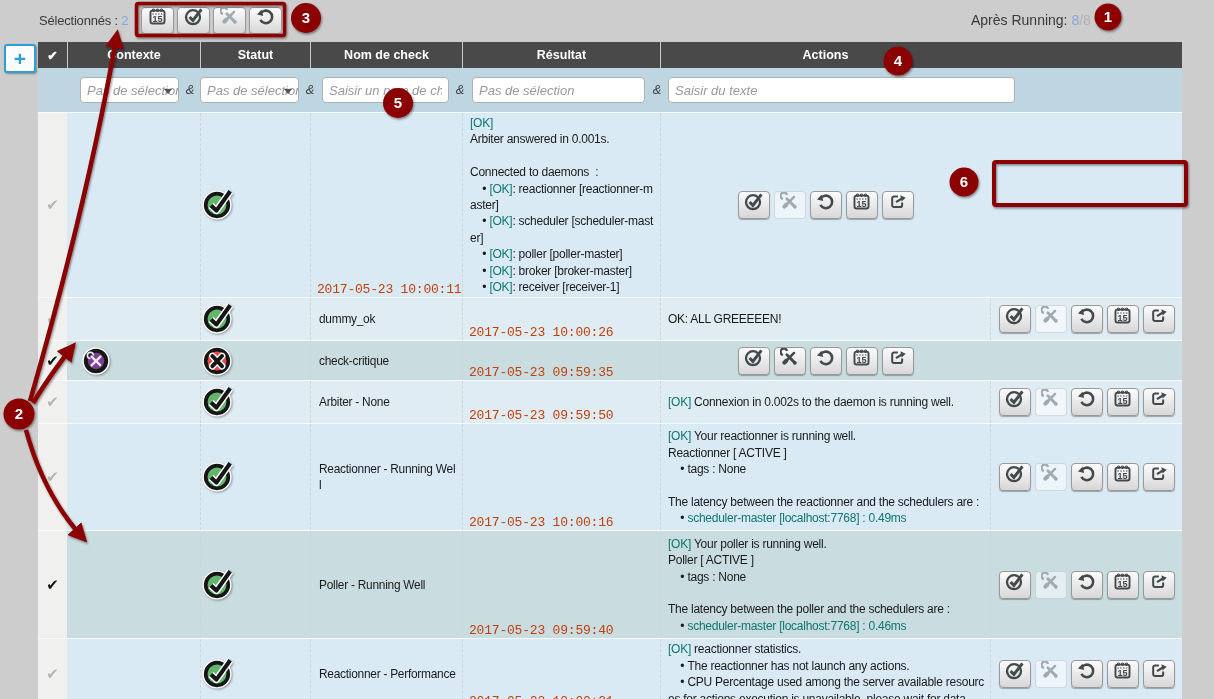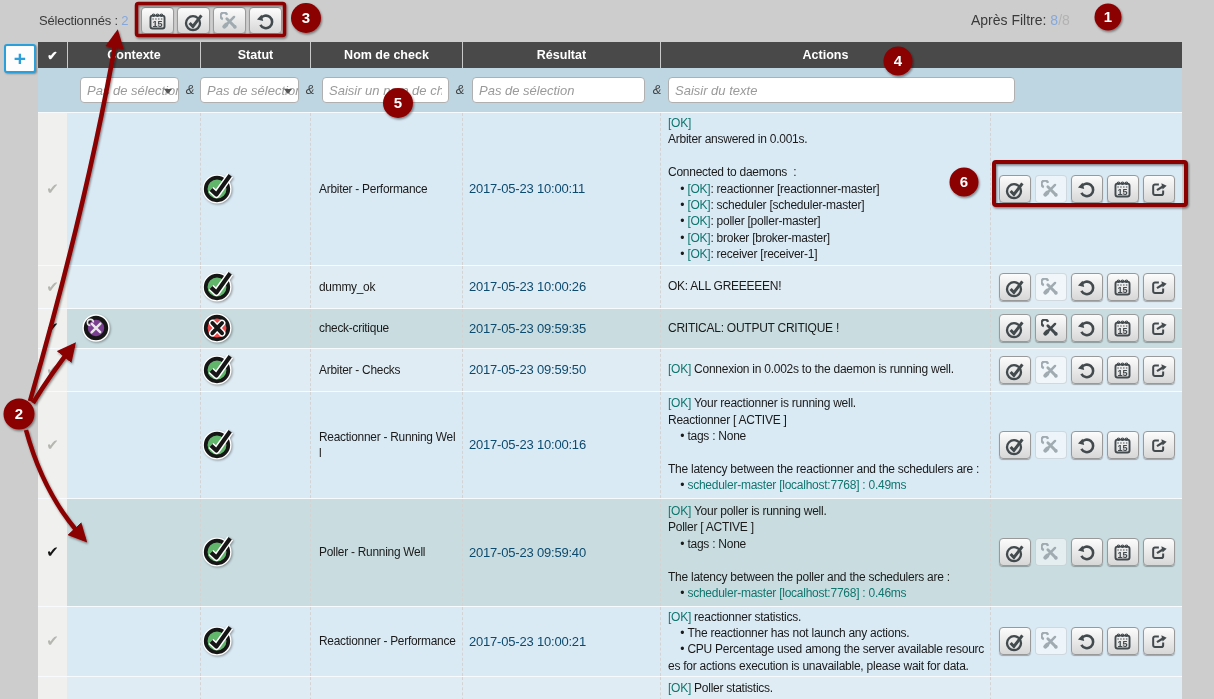--- a/index.html
+++ b/index.html
@@ -1,21 +1,21 @@
 <!DOCTYPE html>
 <html><head>
 <meta charset="utf-8">
 <style>
   html,body{margin:0;padding:0;}
   body{width:1214px;height:699px;background:#cdcdcd;font-family:"Liberation Sans",sans-serif;overflow:hidden;position:relative;}
   .topbar{position:absolute;top:0;left:0;width:1214px;height:42px;}
   .sel{position:absolute;left:39px;top:13px;font-size:13px;letter-spacing:-0.2px;color:#3a3a3a;}
   .sel .num{color:#84a8dc;}
   .toolbar{position:absolute;left:141px;top:7px;display:flex;gap:3px;}
-  .tbtn,.abtn{width:33px;height:27px;border:1px solid #999;border-radius:4px;background:linear-gradient(#fcfcfc,#d7d7d7);display:flex;align-items:flex-start;justify-content:center;box-shadow:0 1px 1px rgba(0,0,0,.3);padding:4px;cursor:pointer;}
+  .tbtn,.abtn{width:33px;height:27px;border:1px solid #999;border-radius:4px;background:linear-gradient(#fcfcfc,#d7d7d7);display:flex;align-items:flex-end;justify-content:center;box-shadow:0 1px 1px rgba(0,0,0,.3);padding:4px;cursor:pointer;}
   .abtn{width:32px;height:28px;}
   .abtn.disabled{background:rgba(255,255,255,.5);border:1px solid rgba(150,163,170,.35);box-shadow:none;}
   .afilter{position:absolute;top:12px;left:971px;font-size:14px;color:#3a3a3a;}
   .afilter .cur{color:#84a8dc;} .afilter .tot{color:#b2b2b2;}
   .add-btn{position:absolute;left:4px;top:44px;width:32px;height:29px;background:#fdfdfd;border:2px solid #2b9fd9;border-radius:3px;color:#2b9fd9;font-size:21px;font-weight:bold;line-height:1;box-shadow:1px 1px 2px rgba(0,0,0,.35);display:flex;align-items:center;justify-content:center;padding:0;}
   .table{position:absolute;left:38px;top:42px;width:1144px;}
   .grid{display:grid;grid-template-columns:29px 133px 110px 152px 198px 330px 192px;}
   .thead{background:#494949;height:26px;}
   .th{color:#fff;font-size:12.5px;font-weight:bold;display:flex;align-items:center;justify-content:center;border-left:1px solid #c9c9c9;box-sizing:border-box;}
   .th:first-child{border-left:none;}
@@ -26,21 +26,21 @@
   .fin::placeholder{font-style:italic;color:#9a9a9a;opacity:1;}
   .amp{position:absolute;top:14px;width:12px;text-align:center;font-size:13px;font-style:italic;color:#444;}
   .row{border-top:1px solid #f7fbfd;box-sizing:border-box;}
   .row .cell{box-sizing:border-box;overflow:hidden;}
   .c-check{background:#f0f0ee;display:flex;align-items:center;justify-content:center;}
   .chk{color:#b5b5b2;font-size:15px;}
   .chk.checked{color:#141414;}
   .c-ctx{display:flex;align-items:center;padding-left:14px;}
   .c-status{display:flex;align-items:center;padding-left:1px;border-left:1px dashed #d3d3d3;}
   .c-name{font-size:11.9px;letter-spacing:-0.25px;color:#1a1a1a;display:flex;align-items:center;padding:0 6px 0 8px;word-break:break-all;border-left:1px dashed #d3d3d3;line-height:16px;}
-  .c-date{font-size:13px;color:#0c4a6e;display:flex;align-items:center;padding:0 6px;letter-spacing:-0.2px;border-left:1px dashed #d3d3d3;white-space:nowrap;}
+  .c-date{font-size:13px;color:#c2410c;display:flex;align-items:flex-end;padding:0 6px;letter-spacing:-0.2px;border-left:1px dashed #d3d3d3;white-space:nowrap;font-family:Liberation Mono, monospace;}
   .c-result{font-size:12px;line-height:16.4px;padding:2px 3px 2px 7px;color:#1a1a1a;word-break:break-all;border-left:1px dashed #d3d3d3;display:flex;flex-direction:column;justify-content:center;letter-spacing:-0.25px;}
   .c-actions{display:flex;align-items:center;justify-content:center;gap:4px;border-left:1px dashed #d3d3d3;}
   .rline{white-space:pre-wrap;}
   .s-ok,.s-g{color:#0f766e;}
   .row1bg{background:#daeaf5;} .row2bg{background:#e0ecf3;} .rowselbg{background:#c9dde1;}
   #overlay{position:absolute;left:0;top:0;width:1214px;height:699px;pointer-events:none;z-index:99;}
 </style>
 </head>
 <body>
 
@@ -72,21 +72,21 @@
             <circle cx="15.7" cy="15.7" r="1.9" fill="#9fabb1"></circle>
           </svg></span>
       </button>
       <button class="tbtn">
         <span><svg width="19" height="19" viewBox="0 0 20 20">
             <path d="M4.6 13.6 A6.6 6.6 0 1 0 4.6 7.2" fill="none" stroke="#424a4e" stroke-width="2.7"></path>
             <polygon points="5.8,2.8 1.0,7.8 7.6,9.4" fill="#424a4e"></polygon>
           </svg></span>
       </button>
     </div>
-  <div class="afilter"><span>Après Filtre:</span> <span class="cur">8</span><span class="tot">/8</span></div>
+  <div class="afilter"><span>Après Running:</span> <span class="cur">8</span><span class="tot">/8</span></div>
 </div>
 
 <button class="add-btn">+</button>
 
 <div class="table">
   <div class="grid thead">
     <div class="th">✔</div>
     <div class="th">Contexte</div>
     <div class="th">Statut</div>
     <div class="th">Nom de check</div>
@@ -117,23 +117,20 @@
         </div>
    <div class="cell c-ctx"></div>
    <div class="cell c-status">
           <svg width="34" height="34" viewBox="0 0 34 34" style="filter:drop-shadow(1px 1.5px 1px rgba(0,0,0,.35));transform:translateY(-2px);">
             <circle cx="15" cy="19" r="11.3" fill="none" stroke="#ffffff" stroke-width="6.5"></circle>
             <circle cx="15" cy="19" r="11.3" fill="#62b66c" stroke="#161616" stroke-width="3.7"></circle>
             <path d="M9.0 19.4 L14.4 24.6 L28.2 5.2" fill="none" stroke="#ffffff" stroke-width="7" stroke-linejoin="round"></path>
             <path d="M9.0 19.4 L14.4 24.6 L28.2 5.2" fill="none" stroke="#161616" stroke-width="4.1" stroke-linejoin="round"></path>
           </svg>
         </div>
-   <div class="cell c-name">
-          <span>Arbiter - Performance</span>
-        </div>
    <div class="cell c-date">
           <span>2017-05-23 10:00:11</span>
         </div>
    <div class="cell c-result">
           <div class="rline"><span class="s-ok">[OK]</span></div>
           <div class="rline"><span class="">Arbiter answered in 0.001s.</span></div>
           <div class="rline">&nbsp;</div>
           <div class="rline"><span class="">Connected to daemons  :</span></div>
           <div class="rline">&nbsp;&nbsp;&nbsp;&nbsp;<span class="blt">•</span>&nbsp;<span class="s-ok">[OK]</span><span class="">: reactionner [reactionner-master]</span></div>
           <div class="rline">&nbsp;&nbsp;&nbsp;&nbsp;<span class="blt">•</span>&nbsp;<span class="s-ok">[OK]</span><span class="">: scheduler [scheduler-master]</span></div>
@@ -264,23 +261,20 @@
             <path d="M10.4 14 L20 24.2 M20 14 L10.4 24.2" fill="none" stroke="#ffffff" stroke-width="6.8" stroke-linecap="round"></path>
             <path d="M10.4 14 L20 24.2 M20 14 L10.4 24.2" fill="none" stroke="#161616" stroke-width="4" stroke-linecap="round"></path>
           </svg>
         </div>
    <div class="cell c-name">
           <span>check-critique</span>
         </div>
    <div class="cell c-date">
           <span>2017-05-23 09:59:35</span>
         </div>
-   <div class="cell c-result">
-          <div class="rline"><span class="">CRITICAL: OUTPUT CRITIQUE !</span></div>
-        </div>
    <div class="cell c-actions">
           <button class="abtn">
             <span><svg width="20" height="20" viewBox="0 0 20 20">
                 <circle cx="9" cy="11.2" r="7" fill="none" stroke="#424a4e" stroke-width="2.3"></circle>
                 <path d="M5.6 11 l3.3 3.5 L17.4 3.4" fill="none" stroke="#424a4e" stroke-width="3"></path>
               </svg></span>
           </button>
           <button class="abtn">
             <span><svg width="19" height="19" viewBox="0 0 20 20">
                 <path d="M14.8 5.2 L6.8 13.2" stroke="#424a4e" stroke-width="2.6" stroke-linecap="round" fill="none"></path>
@@ -322,21 +316,21 @@
    <div class="cell c-ctx"></div>
    <div class="cell c-status">
           <svg width="34" height="34" viewBox="0 0 34 34" style="filter:drop-shadow(1px 1.5px 1px rgba(0,0,0,.35));transform:translateY(-2px);">
             <circle cx="15" cy="19" r="11.3" fill="none" stroke="#ffffff" stroke-width="6.5"></circle>
             <circle cx="15" cy="19" r="11.3" fill="#62b66c" stroke="#161616" stroke-width="3.7"></circle>
             <path d="M9.0 19.4 L14.4 24.6 L28.2 5.2" fill="none" stroke="#ffffff" stroke-width="7" stroke-linejoin="round"></path>
             <path d="M9.0 19.4 L14.4 24.6 L28.2 5.2" fill="none" stroke="#161616" stroke-width="4.1" stroke-linejoin="round"></path>
           </svg>
         </div>
    <div class="cell c-name">
-          <span>Arbiter - Checks</span>
+          <span>Arbiter - None</span>
         </div>
    <div class="cell c-date">
           <span>2017-05-23 09:59:50</span>
         </div>
    <div class="cell c-result">
           <div class="rline"><span class="s-ok">[OK]</span><span class=""> Connexion in 0.002s to the daemon is running well.</span></div>
         </div>
    <div class="cell c-actions">
           <button class="abtn">
             <span><svg width="20" height="20" viewBox="0 0 20 20">

